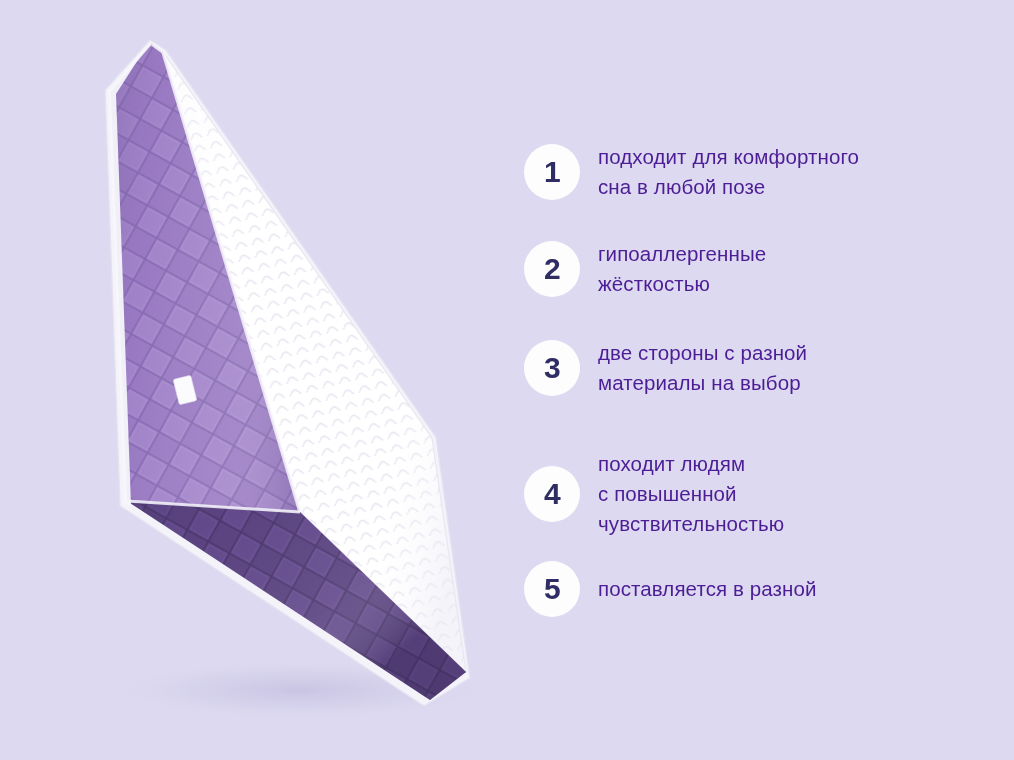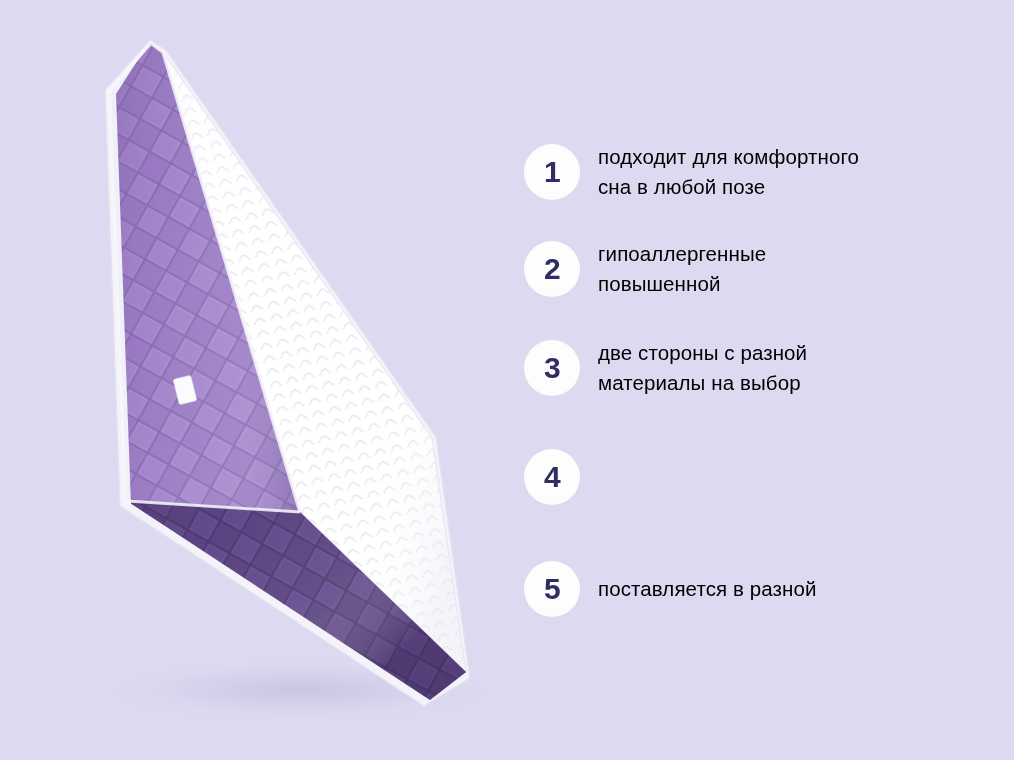--- a/index.html
+++ b/index.html
@@ -60,21 +60,21 @@
     display: flex;
     align-items: center;
     justify-content: center;
     color: #2f2d63;
     font-size: 30px;
     font-weight: bold;
     line-height: 1;
     letter-spacing: -0.5px;
   }
   .feature-text {
-    color: #000000;
+    color: #4c1d95;
     font-size: 20.5px;
     line-height: 30px;
     letter-spacing: 0.1px;
     white-space: pre-line;
     max-width: 400px;
   }
 </style>
 </head>
 <body>
 
@@ -184,35 +184,38 @@
       </div>
       <div class="feature-text">подходит для комфортного
 сна в любой позе</div>
     </div>
 
     <div class="feature-row" style="top:239px">
       <div class="badge">
         <span>2</span>
       </div>
       <div class="feature-text">гипоаллергенные
-повышенной</div>
+жёсткостью</div>
     </div>
 
     <div class="feature-row" style="top:338px">
       <div class="badge">
         <span>3</span>
       </div>
       <div class="feature-text">две стороны с разной
 материалы на выбор</div>
     </div>
 
     <div class="feature-row" style="top:449px">
       <div class="badge">
         <span>4</span>
       </div>
+      <div class="feature-text">походит людям
+с повышенной
+чувствительностью</div>
     </div>
 
     <div class="feature-row" style="top:561px">
       <div class="badge">
         <span>5</span>
       </div>
       <div class="feature-text">поставляется в разной</div>
     </div>
 
   </div>

